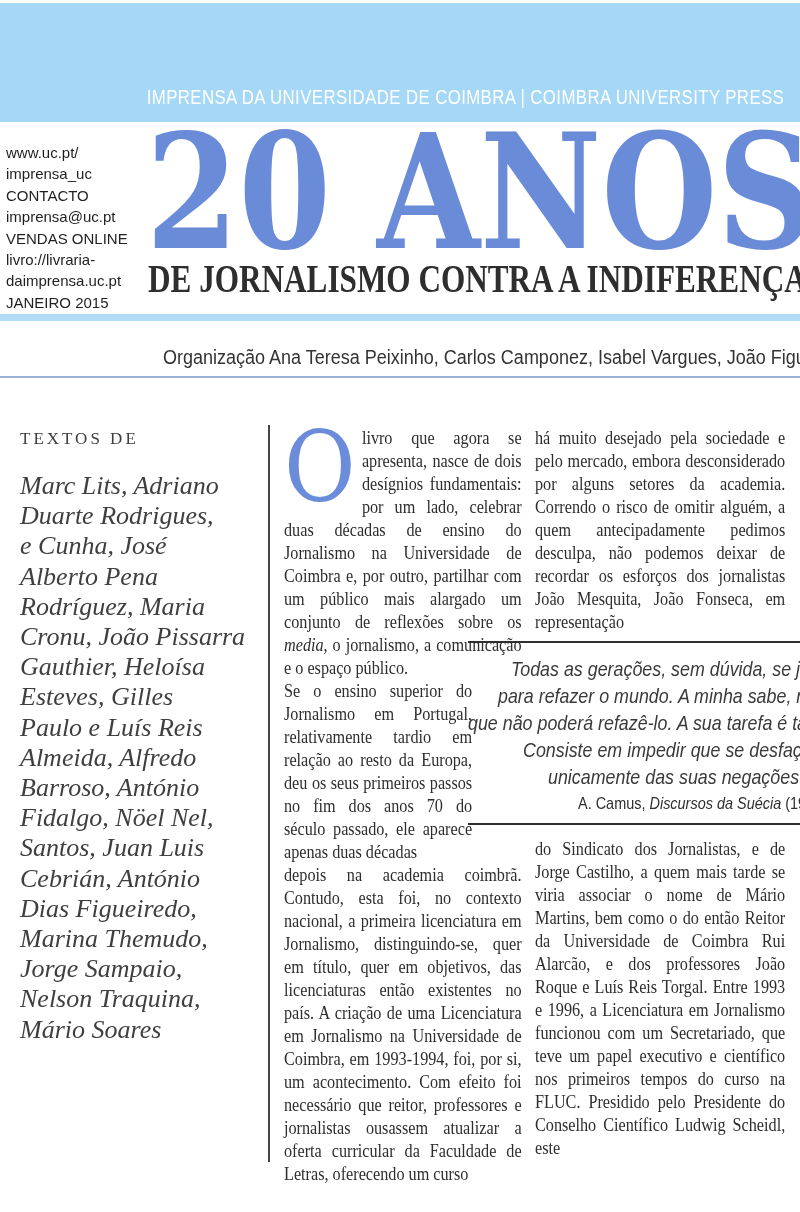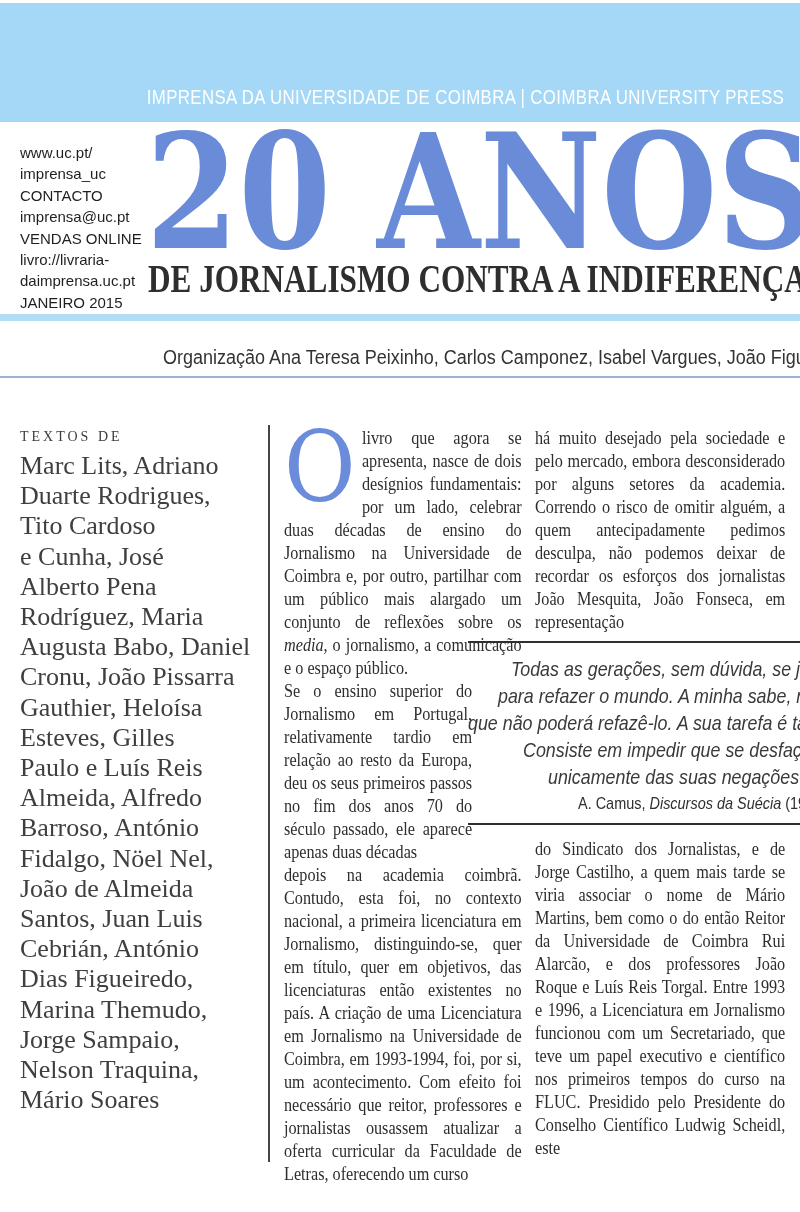--- a/index.html
+++ b/index.html
@@ -6,36 +6,36 @@
   .page{position:relative;width:800px;height:1212px;background:#ffffff;overflow:hidden;
         font-family:"Liberation Sans",sans-serif;color:#2d2d2d;}
 
   
   .banner{position:absolute;left:0;top:3px;width:800px;height:119px;background:#a5d8f6;
           display:flex;align-items:flex-end;justify-content:center;padding-left:130px;box-sizing:border-box;}
   .banner span{color:#ffffff;font-size:21px;letter-spacing:.5px;white-space:nowrap;
                transform:scaleX(.8);transform-origin:center bottom;margin-bottom:13px;}
 
   
-  .contact{position:absolute;left:20px;top:142px;font-size:15px;line-height:21.4px;color:#1f1f1f;}
+  .contact{position:absolute;left:6px;top:142px;font-size:15px;line-height:21.4px;color:#1f1f1f;}
   .title{position:absolute;left:146px;top:112px;margin:0;font-family:"DejaVu Serif",serif;font-weight:bold;
          font-size:160px;line-height:160px;color:#6a8bd8;white-space:nowrap;
          transform:scaleX(.83);transform-origin:left top;}
   .subtitle{position:absolute;left:148px;top:255px;margin:0;font-family:"Liberation Serif",serif;font-weight:bold;
             font-size:40px;line-height:48px;color:#2e2e2e;white-space:nowrap;
             transform:scaleX(.78);transform-origin:left top;}
   .bar-light{position:absolute;left:0;top:314px;width:800px;height:7px;background:#b3ddf6;}
   .organizers{position:absolute;left:163px;top:342px;font-size:20px;line-height:30px;color:#333333;
               white-space:nowrap;transform:scaleX(.9);transform-origin:left top;}
   .rule-thin{position:absolute;left:0;top:376px;width:800px;height:2px;background:#9bb2d4;}
 
   
   .authors{position:absolute;left:20px;top:429px;width:245px;}
-  .authors-heading{font-family:"Liberation Serif",serif;font-size:14px;letter-spacing:3px;color:#3d3d3d;margin-bottom:6px;}
-  .author-line{font-family:"Liberation Serif",serif;font-size:26px;line-height:30.2px;color:#3f3f3f;white-space:nowrap;}
+  .authors-heading{font-family:"Liberation Serif",serif;font-size:17px;letter-spacing:3px;color:#3d3d3d;margin-bottom:22px;}
+  .author-line{font-family:"Liberation Serif",serif;font-size:26px;line-height:30.2px;color:#3f3f3f;white-space:nowrap;font-style:italic;}
 
   .vdivider{position:absolute;left:268px;top:425px;width:2px;height:737px;background:#454545;}
 
   
   .col{position:absolute;top:427px;font-family:"Liberation Serif",serif;font-size:18px;line-height:23px;
        color:#2d2d2d;text-align:justify;transform:scaleX(.9);transform-origin:left top;}
   .col p{margin:0;}
   .col-mid{left:284px;width:264px;}
   .col-mid .narrow{width:209px;}
   .col-right{left:535px;width:278px;}
@@ -85,33 +85,30 @@
   <div class="organizers"><span>Organização</span> <span>Ana Teresa Peixinho, Carlos Camponez, Isabel Vargues, João Figueira</span></div>
 
   <div class="rule-thin"></div>
 
   <aside class="authors">
     <div class="authors-heading">TEXTOS DE</div>
     <div class="authors-list">
 
     <div class="author-line">Marc Lits, Adriano</div>
         <div class="author-line">Duarte Rodrigues,</div>
-        <div class="author-line">Tito Cardoso</div>
         <div class="author-line">e Cunha, José</div>
         <div class="author-line">Alberto Pena</div>
         <div class="author-line">Rodríguez, Maria</div>
-        <div class="author-line">Augusta Babo, Daniel</div>
         <div class="author-line">Cronu, João Pissarra</div>
         <div class="author-line">Gauthier, Heloísa</div>
         <div class="author-line">Esteves, Gilles</div>
         <div class="author-line">Paulo e Luís Reis</div>
         <div class="author-line">Almeida, Alfredo</div>
         <div class="author-line">Barroso, António</div>
         <div class="author-line">Fidalgo, Nöel Nel,</div>
-        <div class="author-line">João de Almeida</div>
         <div class="author-line">Santos, Juan Luis</div>
         <div class="author-line">Cebrián, António</div>
         <div class="author-line">Dias Figueiredo,</div>
         <div class="author-line">Marina Themudo,</div>
         <div class="author-line">Jorge Sampaio,</div>
         <div class="author-line">Nelson Traquina,</div>
         <div class="author-line">Mário Soares</div>
       </div>
   </aside>
 

